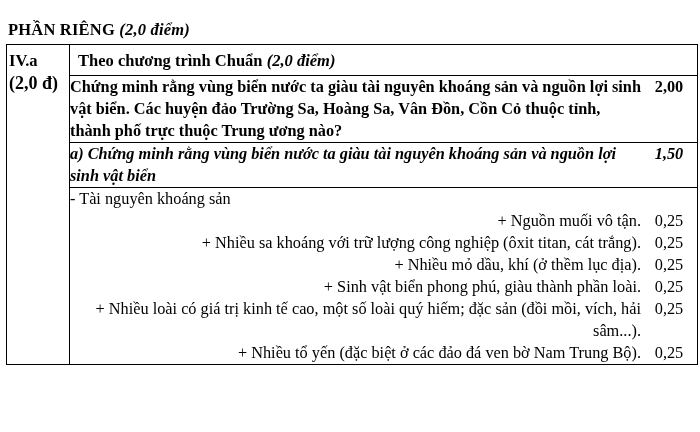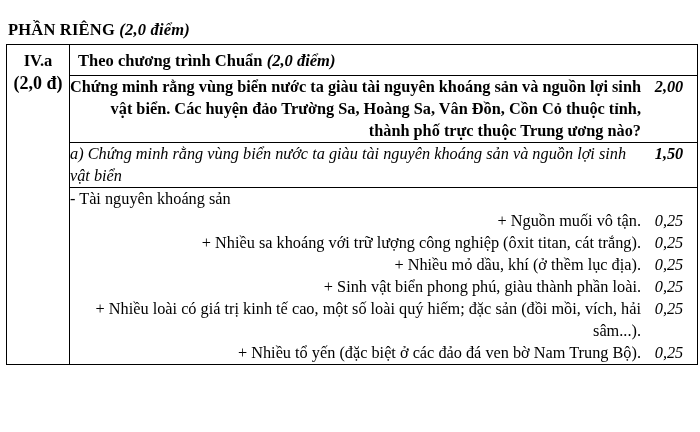--- a/index.html
+++ b/index.html
@@ -36,21 +36,20 @@
     margin-left: 6px;
     table-layout: fixed;
   }
   table.exam td {
     border: 1px solid #000000;
     vertical-align: top;
     padding: 0;
   }
   .col-code {
     width: 62px;
-    text-align: center;
   }
   .code-cell {
     padding: 6px 2px 0 2px;
     font-size: 16.5px;
     font-weight: bold;
     line-height: 1.25;
   }
   .code-cell .code-sub {
     font-size: 18px;
     font-weight: bold;
@@ -85,32 +84,30 @@
     font-size: 16.3px;
     line-height: 1.35;
   }
   td.pts {
     width: 56px;
     border-left: 1px solid #000000;
     text-align: center;
     padding: 5px 4px 5px 4px;
     font-size: 16.3px;
     line-height: 1.35;
-    font-style: italic;
   }
   .q-main {
     font-weight: bold;
-    text-align: right;
   }
   .pts-main {
     font-weight: bold;
   }
   .q-sub {
     font-style: italic;
-    font-weight: normal;
+    font-weight: bold;
   }
   .pts-sub {
     font-style: italic;
     font-weight: bold;
   }
   .lvl1 {
     padding-left: 14px;
   }
   .lvl2 {
     padding-left: 38px;

